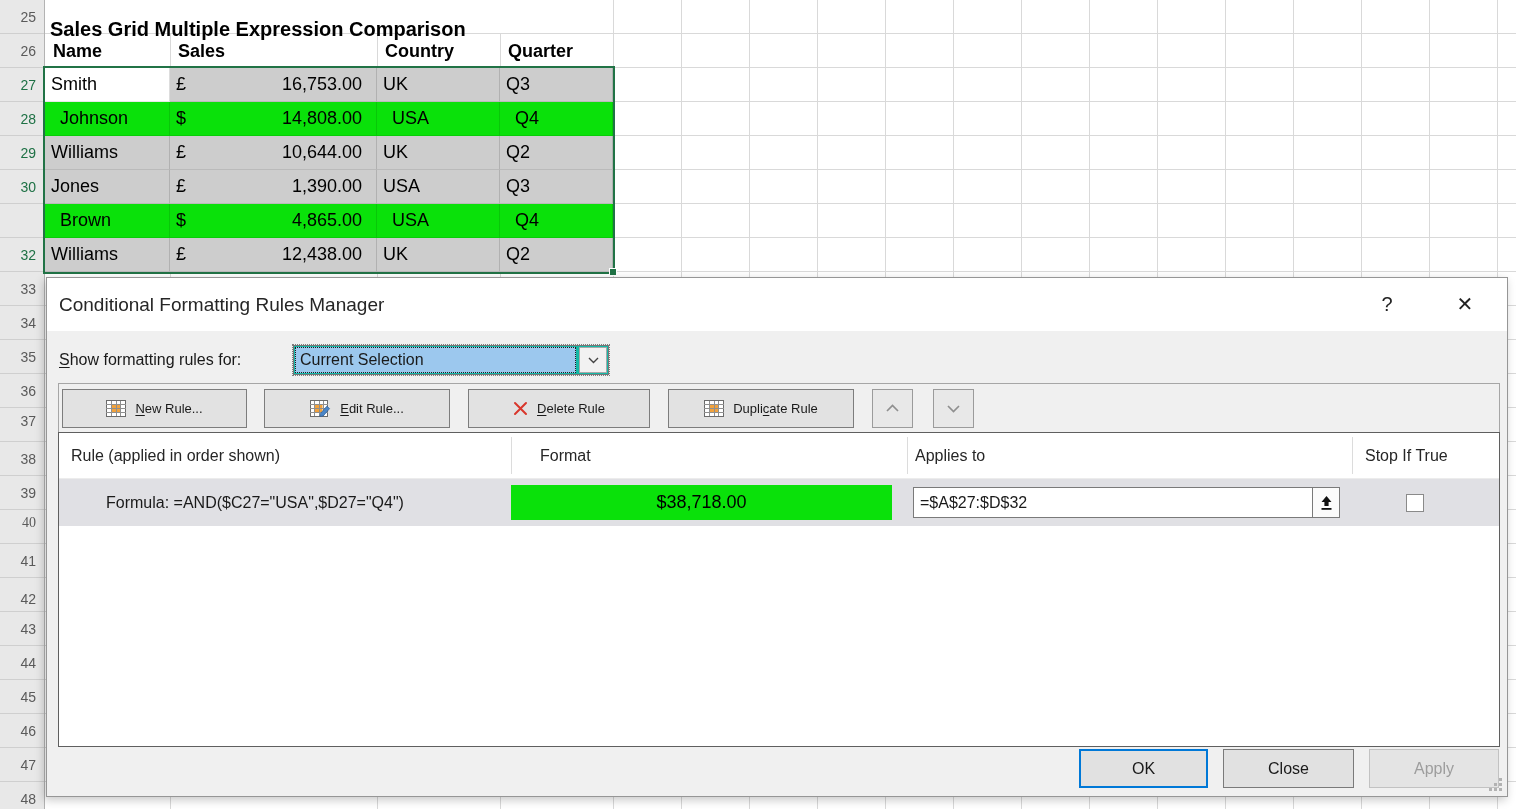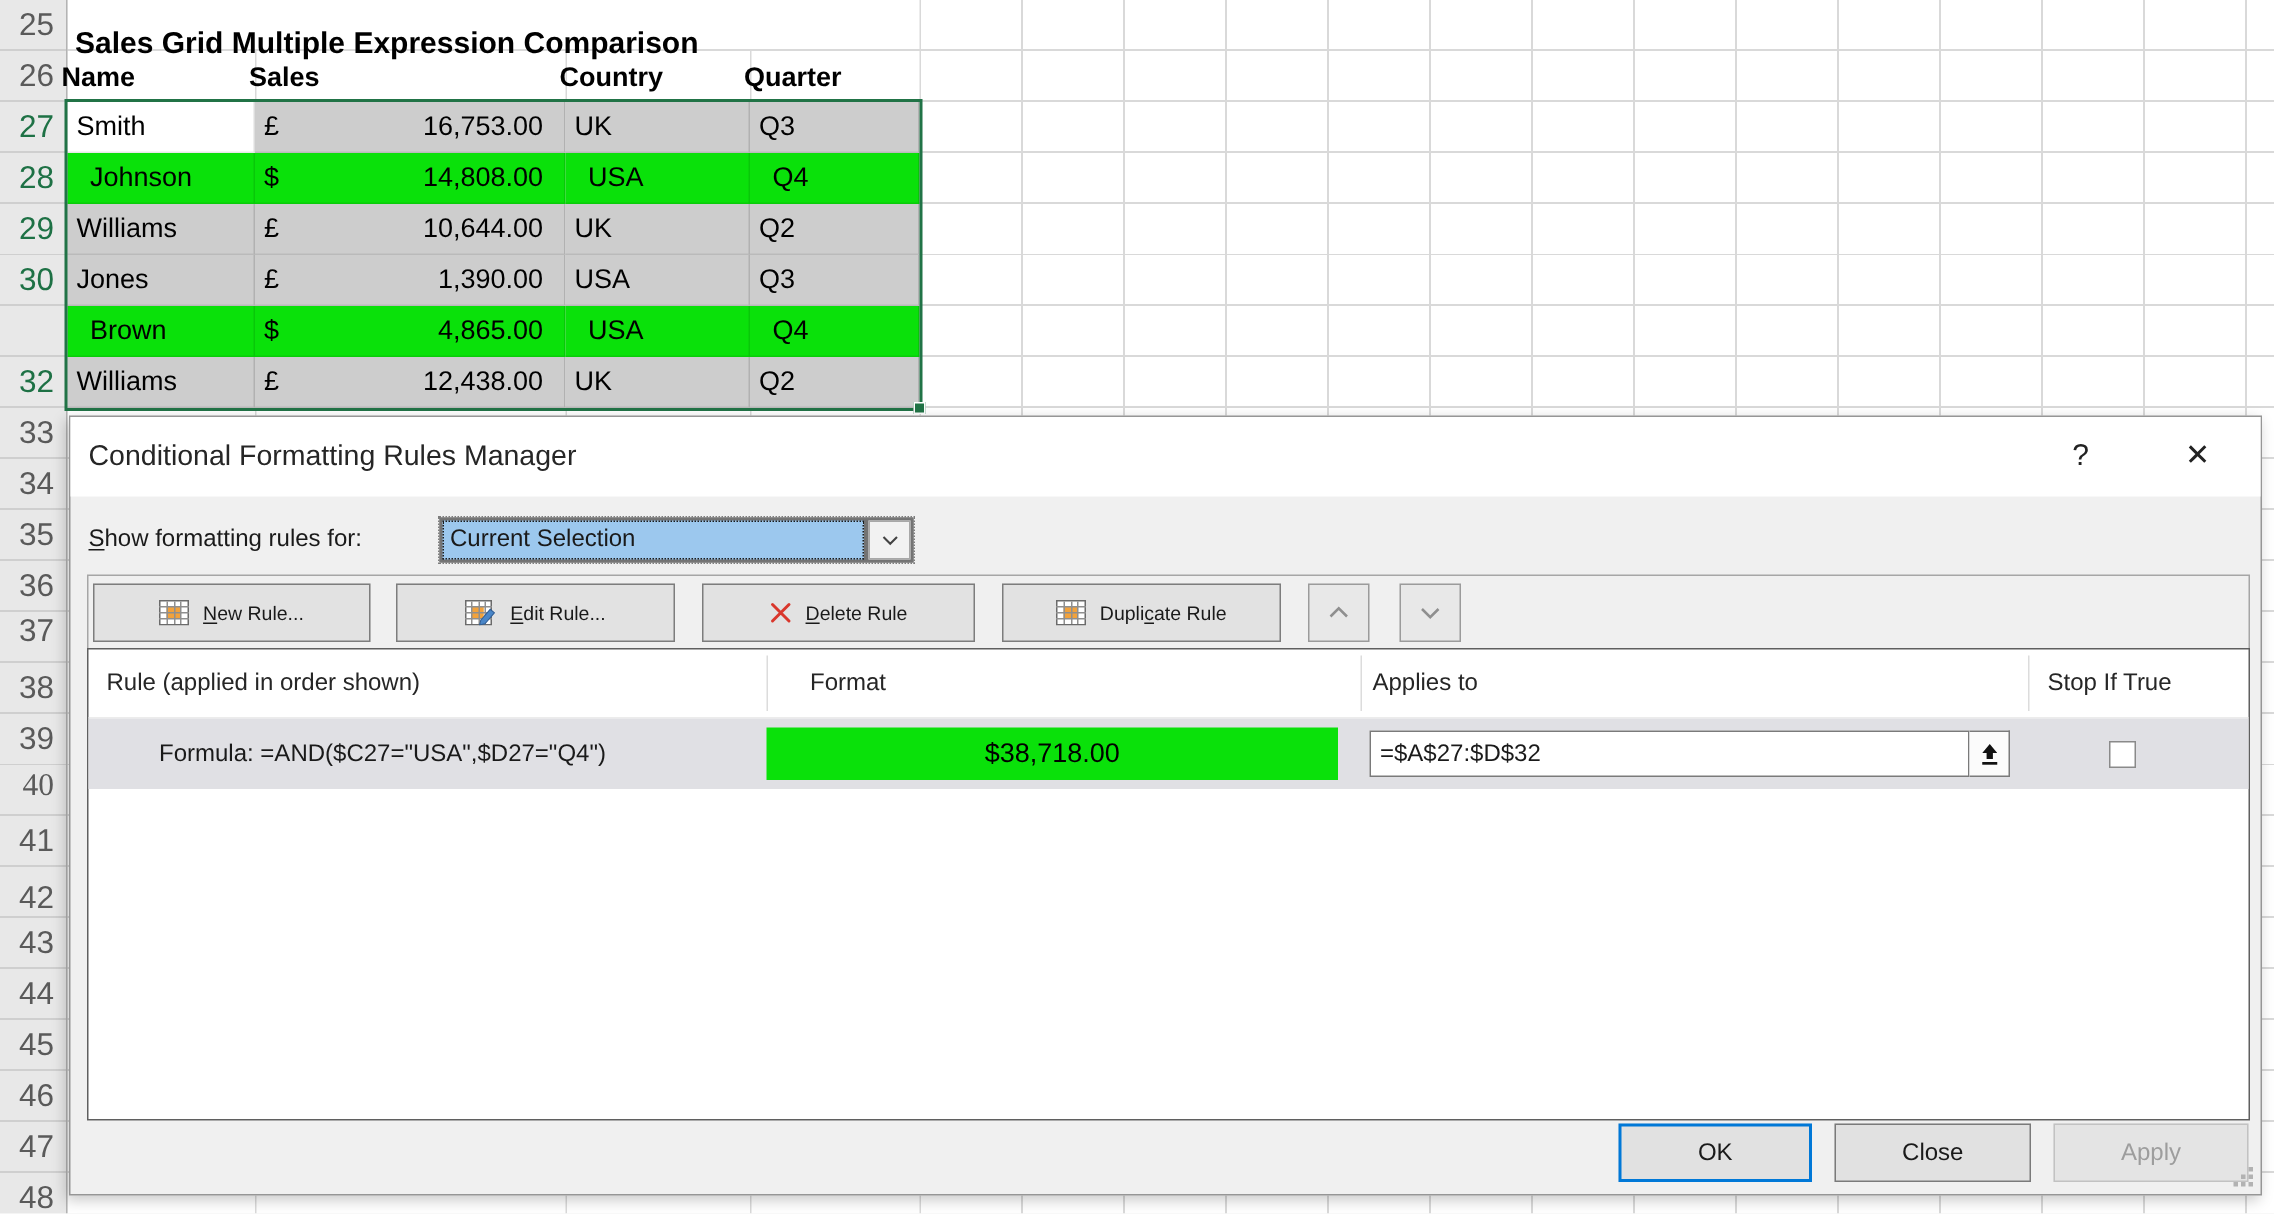--- a/index.html
+++ b/index.html
@@ -11,25 +11,25 @@
   
   .hgrid{position:absolute;inset:0;
     background:repeating-linear-gradient(to bottom,transparent 0 33px,#d9d9d9 33px 34px);}
   .vgrid{position:absolute;top:0;bottom:0;left:613px;right:0;
     background:repeating-linear-gradient(to right,#d9d9d9 0 1px,transparent 1px 68px);}
   .vcol{position:absolute;top:34px;bottom:0;width:1px;background:#d9d9d9;}
   .rowheaders{position:absolute;left:0;top:0;width:45px;height:809px;
     background:#e8e8e8 repeating-linear-gradient(to bottom,transparent 0 33px,#cfcfcf 33px 34px);
     border-right:1px solid #b3b3b3;box-sizing:border-box;}
   .rownum{position:absolute;left:0;width:36px;height:34px;line-height:34px;
-    text-align:right;font-size:21px;color:#5a5a5a;}
+    text-align:right;font-size:14px;color:#5a5a5a;}
   .rownum.sel{color:#1e7145;}
   .sheet-title{position:absolute;left:50px;top:12px;height:34px;line-height:34px;
     font-size:20px;font-weight:700;color:#000;white-space:nowrap;}
-  .hdr-row{position:absolute;left:35px;top:34px;height:34px;display:flex;
+  .hdr-row{position:absolute;left:47px;top:34px;height:34px;display:flex;
     font-size:18px;font-weight:700;color:#000;}
   .hdr-row .hc{box-sizing:border-box;padding-left:6px;line-height:34px;}
   .w-a{width:125px}.w-b{width:207px}.w-c{width:123px}.w-d{width:113px}
   .drow{position:absolute;left:45px;width:568px;height:34px;display:flex;font-size:18px;color:#000;}
   .drow .c{box-sizing:border-box;height:34px;line-height:33px;padding-left:6px;
     border-right:1px solid rgba(0,0,0,.13);border-bottom:1px solid rgba(0,0,0,.09);
     overflow:hidden;white-space:nowrap;}
   .drow.gray .c{background:#cdcdcd;}
   .drow.gray .c.active{background:#ffffff;}
   .drow.green .c{background:#0ae10a;border-right-color:rgba(0,90,0,.18);}
@@ -44,21 +44,21 @@
     background:#f0f0f0;border:1px solid #969696;box-sizing:border-box;
     box-shadow:-2px 3px 9px rgba(0,0,0,.22);font-size:16px;color:#1a1a1a;}
   .dlg-titlebar{position:absolute;left:0;top:0;right:0;height:53px;background:#fff;}
   .dlg-title{position:absolute;left:12px;top:0;line-height:53px;font-size:19px;color:#262626;white-space:nowrap;}
   .dlg-sys{position:absolute;top:0;width:36px;height:53px;line-height:53px;text-align:center;
     font-size:20px;color:#222;font-weight:300;cursor:pointer;}
   .dlg-help{left:1322px;}
   .dlg-close{left:1400px;}
   .show-label{position:absolute;left:12px;top:66px;height:32px;line-height:32px;white-space:nowrap;}
   .combo{position:absolute;left:246px;top:67px;width:316px;height:30px;display:flex;
-    background:#737373;border:1px solid #767676;box-sizing:border-box;outline:1px dotted #7d7d7d;}
+    background:#14b8a6;border:1px solid #767676;box-sizing:border-box;outline:1px dotted #7d7d7d;}
   .combo-text{flex:1;margin:1px;background:#9cc8ee;padding:0 5px;line-height:26px;
     outline:1px dotted #1c1c1c;outline-offset:-1px;white-space:nowrap;overflow:hidden;}
   .combo-btn{width:28px;margin:1px 1px 1px 2px;background:#f2f2f2;border:1px solid #a8a8a8;
     box-sizing:border-box;display:flex;align-items:center;justify-content:center;cursor:pointer;}
   .toolbar{position:absolute;left:11px;top:105px;width:1442px;height:50px;
     background:#f0f0f0;border:1px solid #a6a6a6;box-sizing:border-box;}
   .tbtn{position:absolute;top:5px;height:39px;background:#e2e2e2;border:1px solid #7d7d7d;
     box-sizing:border-box;display:flex;align-items:center;justify-content:center;gap:9px;
     font-size:13px;color:#1a1a1a;cursor:pointer;white-space:nowrap;}
   .tbtn u,.show-label u{text-decoration:underline;text-underline-offset:2px;}

